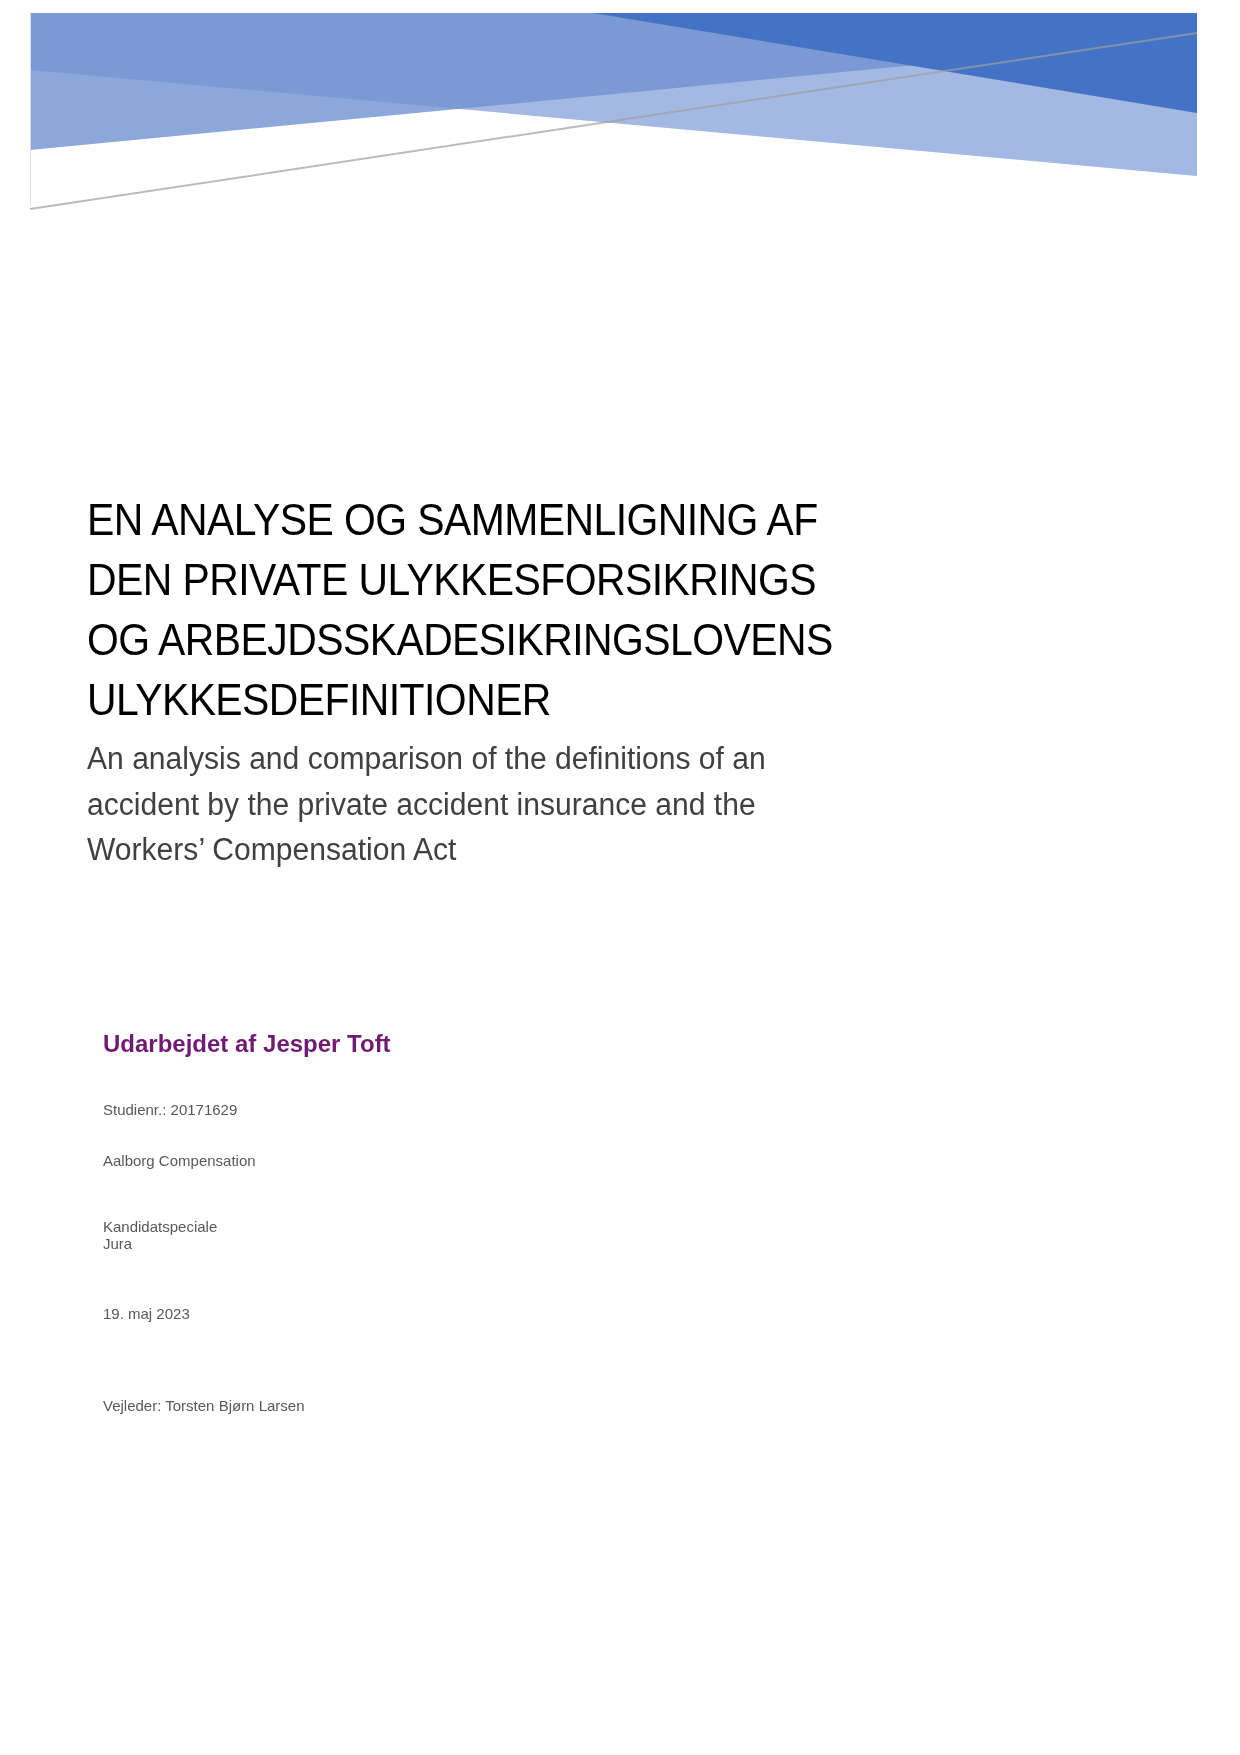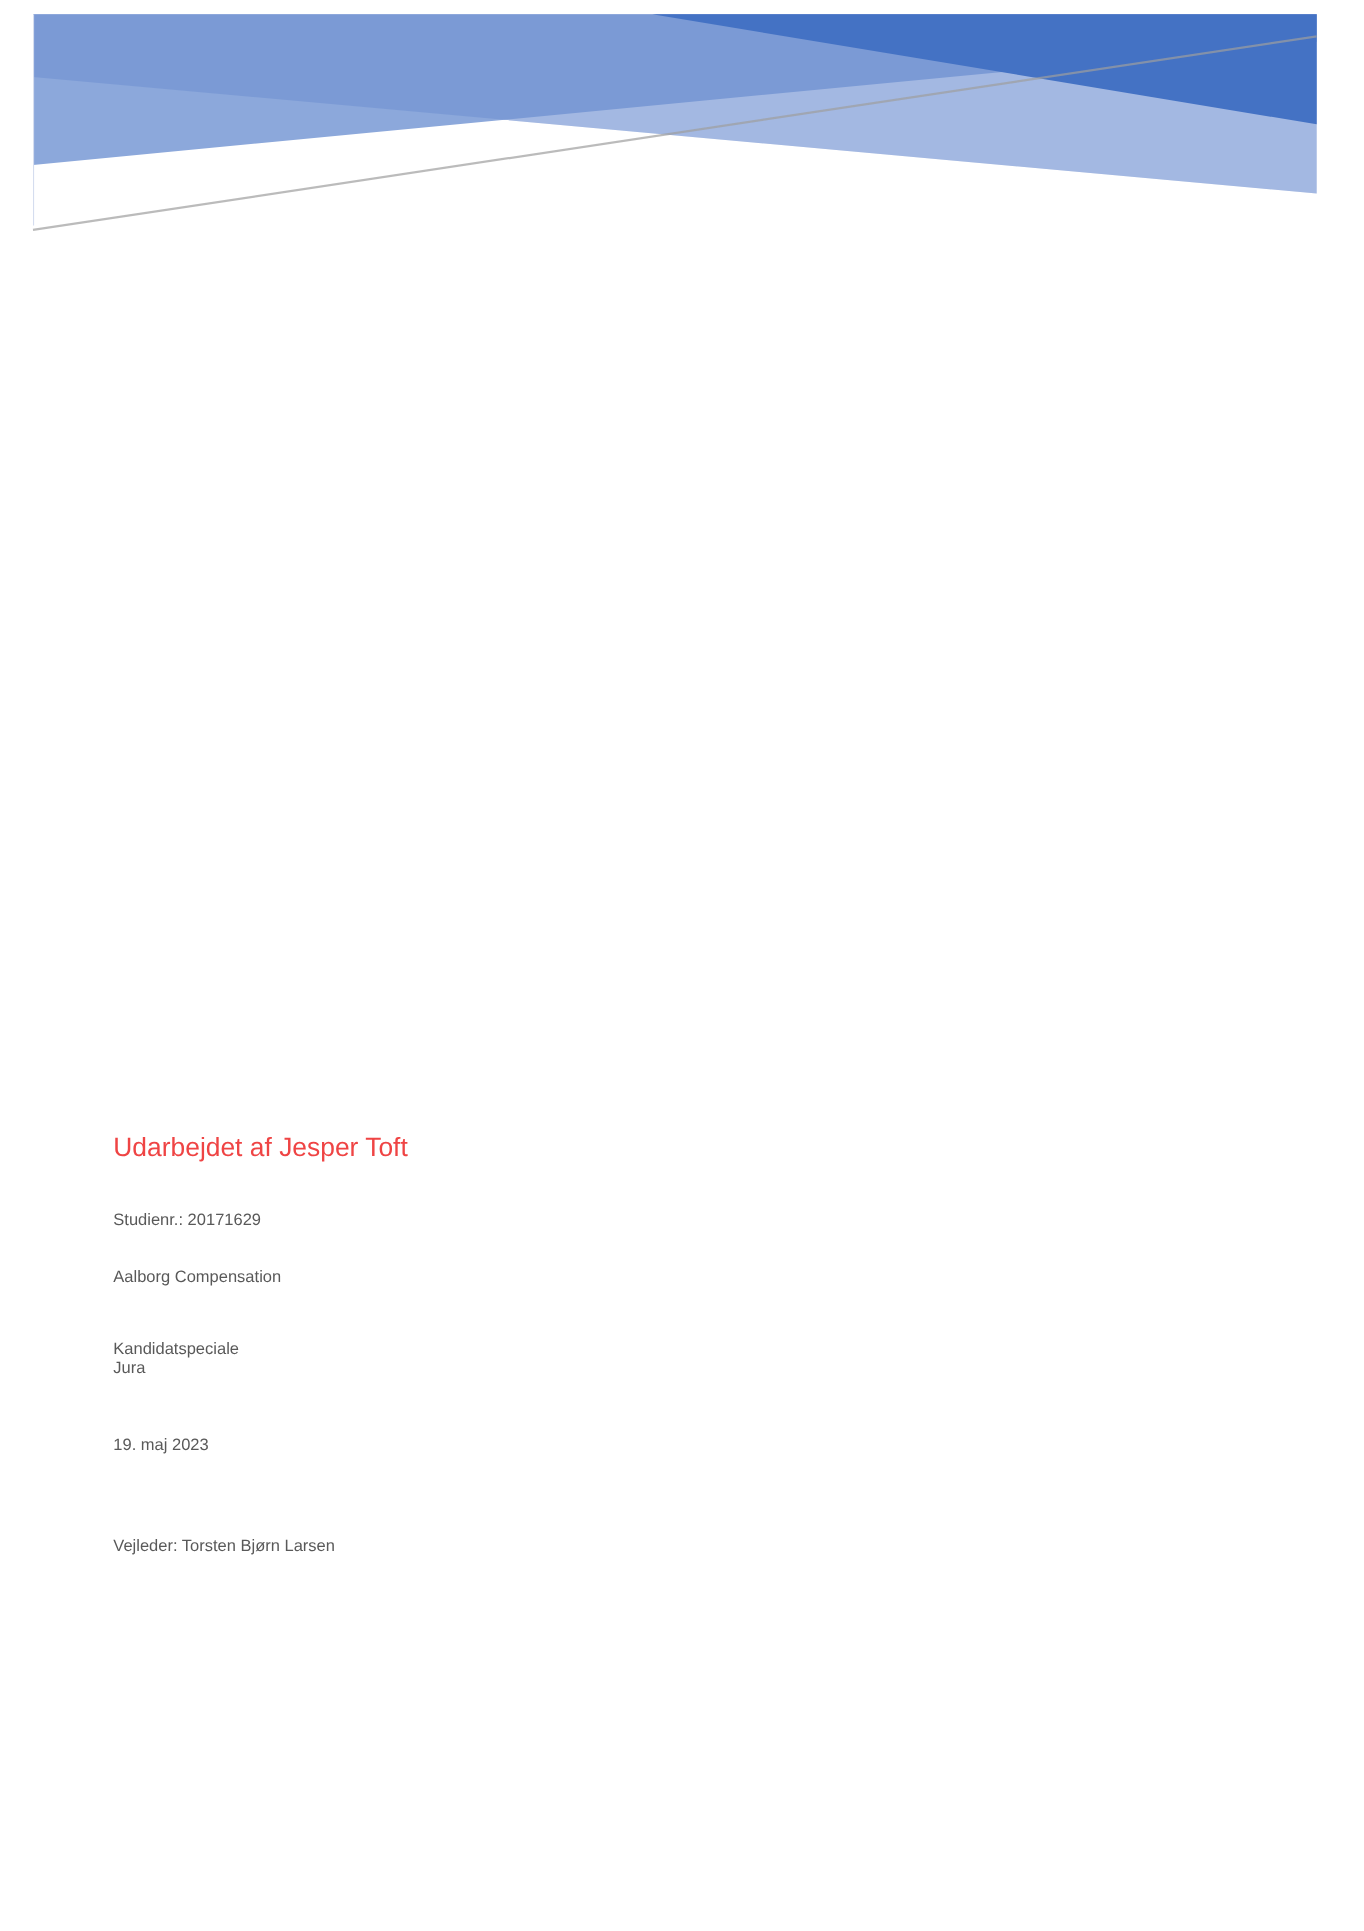--- a/index.html
+++ b/index.html
@@ -65,22 +65,23 @@
     left: 103px;
     top: 0;
     width: 700px;
   }
   .author-name {
     position: absolute;
     left: 0;
     top: 1030px;
     font-family: "Liberation Sans", sans-serif;
     font-size: 24px;
-    color: #ef4444;
+    color: #701a75;
     white-space: nowrap;
+    font-weight: bold;
   }
   .meta-line {
     position: absolute;
     left: 0;
     font-family: "Liberation Sans", sans-serif;
     font-size: 15px;
     color: #595959;
     white-space: nowrap;
   }
 </style>
@@ -101,21 +102,32 @@
 
     <polygon points="593,13 1197,13 1197,113" fill="#4472C4"></polygon>
 
     <polygon points="1197,38 1197,113 1030,86" fill="#678DCF" opacity="0"></polygon>
 
     <line x1="30" y1="209" x2="1197" y2="33" stroke="#9E9E9E" stroke-opacity="0.7" stroke-width="2"></line>
 
     <line x1="30.5" y1="13" x2="30.5" y2="205" stroke="#D5DDEF" stroke-width="1"></line>
   </svg>
 
+  <div class="title-block">
+    <span class="title-line">EN ANALYSE OG SAMMENLIGNING AF</span>
+    <span class="title-line">DEN PRIVATE ULYKKESFORSIKRINGS</span>
+    <span class="title-line">OG ARBEJDSSKADESIKRINGSLOVENS</span>
+    <span class="title-line">ULYKKESDEFINITIONER</span>
+  </div>
 
+  <div class="subtitle-block">
+    <span class="subtitle-line">An analysis and comparison of the definitions of an</span>
+    <span class="subtitle-line">accident by the private accident insurance and the</span>
+    <span class="subtitle-line">Workers’ Compensation Act</span>
+  </div>
 
   <div class="author-block">
     <div class="author-name">Udarbejdet af Jesper Toft</div>
     <div class="meta-line" style="top:1101px">Studienr.: 20171629</div>
     <div class="meta-line" style="top:1152px">Aalborg Compensation</div>
     <div class="meta-line" style="top:1235px">Jura</div>
     <div class="meta-line" style="top:1218px">Kandidatspeciale</div>
     <div class="meta-line" style="top:1305px">19. maj 2023</div>
     <div class="meta-line" style="top:1397px">Vejleder: Torsten Bjørn Larsen</div>
   </div>

